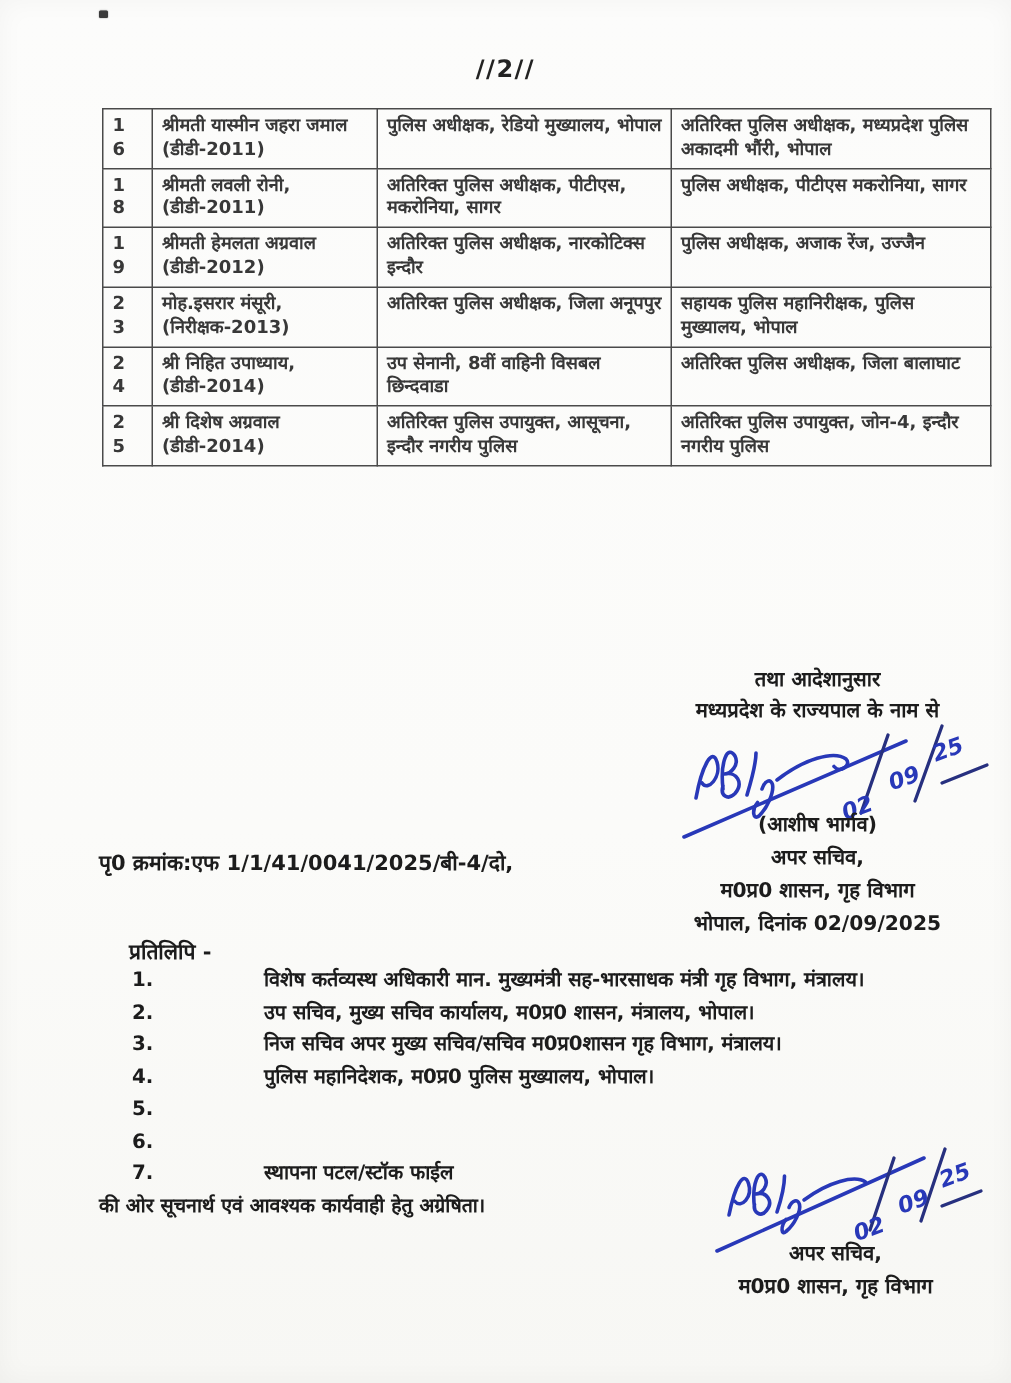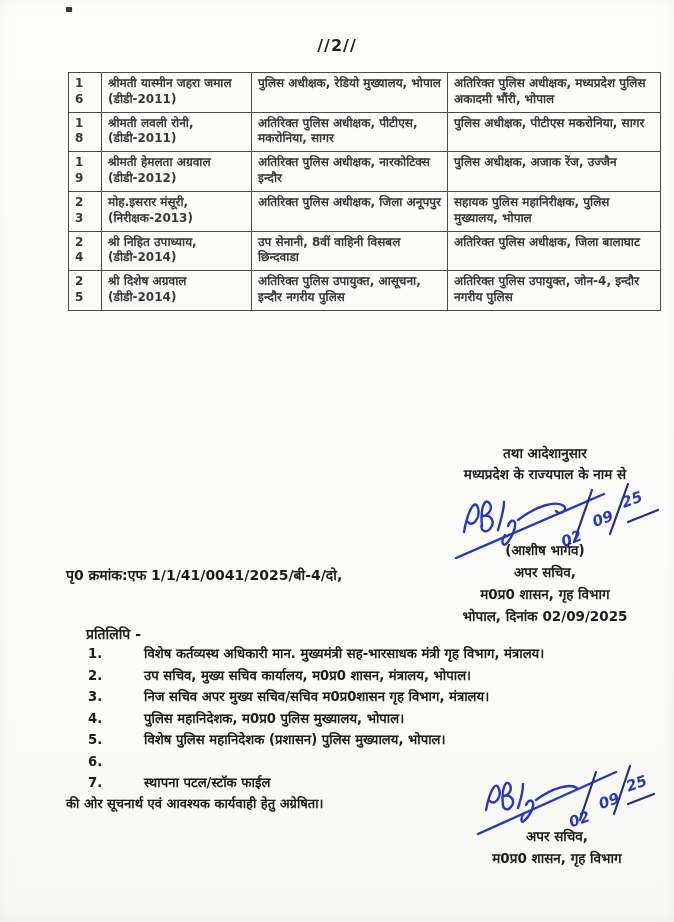--- a/index.html
+++ b/index.html
@@ -59,21 +59,21 @@
     position:absolute;left:66px;top:565px;
     font-size:14px;font-weight:700;color:#1c1c1c;
   }
   .copy-label{
     position:absolute;left:66px;top:624px;
     font-size:14px;font-weight:700;color:#1c1c1c;margin-left:20px;
   }
   .copy-list{position:absolute;left:88px;top:646px;width:540px;}
   .copy-item{display:flex;margin-bottom:6px;font-size:13.2px;font-weight:700;color:#1c1c1c;line-height:1.18;}
   .copy-item .no{width:56px;flex:0 0 56px;}
-  .copy-item .txt{flex:1;}
+  .copy-item .txt{flex:1;margin-left:32px;}
   .closing-line{
     position:absolute;left:66px;top:794px;
     font-size:13px;font-weight:700;color:#1c1c1c;
   }
   .sig2{position:absolute;left:476px;top:760px;width:180px;height:78px;}
   .sig2-caption{
     position:absolute;left:452px;top:826px;width:210px;
     text-align:center;font-size:13.5px;font-weight:700;color:#1c1c1c;
     line-height:1.62;
   }
@@ -187,21 +187,20 @@
     <div class="copy-item">
       <span class="no">3.</span>
       <span class="txt">निज सचिव अपर मुख्य सचिव/सचिव म0प्र0शासन गृह विभाग, मंत्रालय।</span>
     </div>
     <div class="copy-item">
       <span class="no">4.</span>
       <span class="txt">पुलिस महानिदेशक, म0प्र0 पुलिस मुख्यालय, भोपाल।</span>
     </div>
     <div class="copy-item">
       <span class="no">5.</span>
-      <span class="txt">विशेष पुलिस महानिदेशक (प्रशासन) पुलिस मुख्यालय, भोपाल।</span>
     </div>
     <div class="copy-item">
       <span class="no">6.</span>
     </div>
     <div class="copy-item">
       <span class="no">7.</span>
       <span class="txt">स्थापना पटल/स्टॉक फाईल</span>
     </div>
   </div>
 

